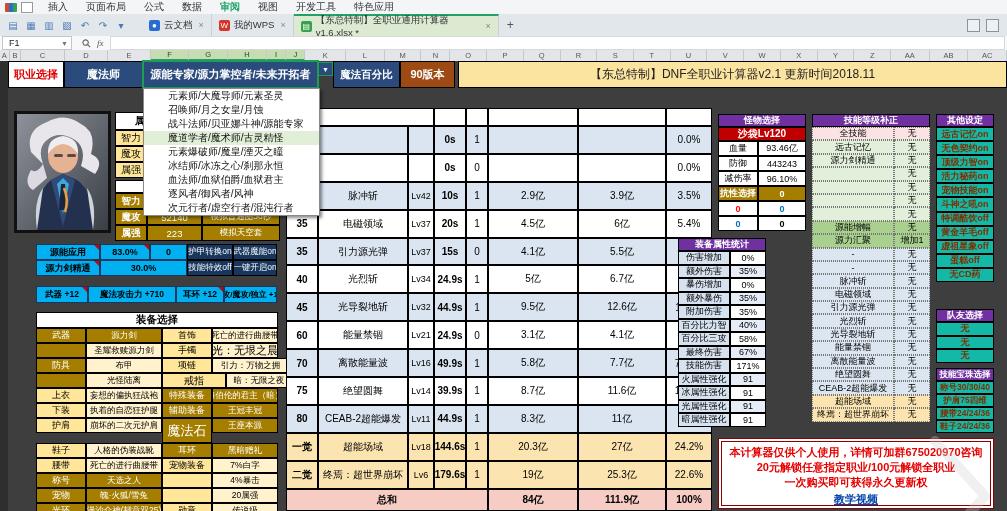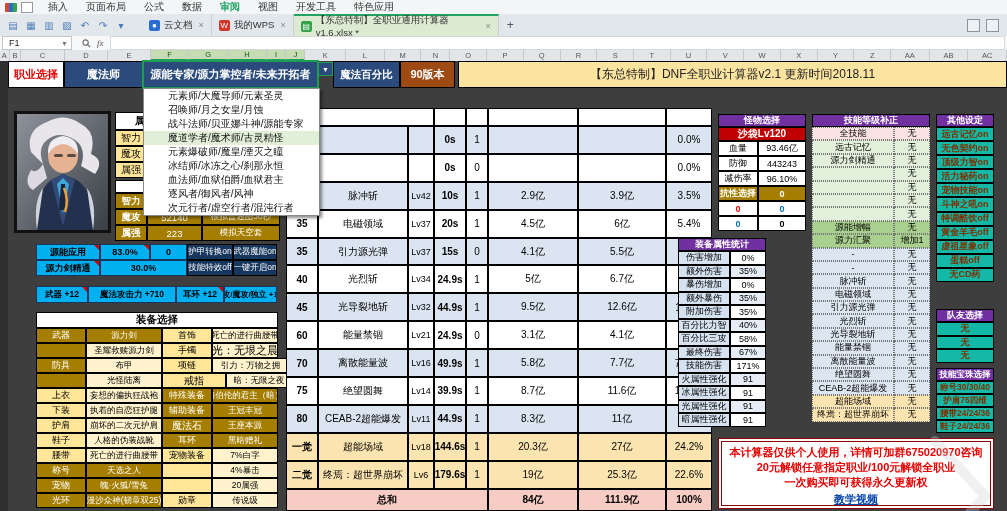--- a/index.html
+++ b/index.html
@@ -346,21 +346,21 @@
           <div style="display:flex">
             <div class="cell pale" style="width:50px;height:15px;font-size:9px">下装</div>
             <div class="cell pale2" style="width:76px;height:15px;font-size:8.5px">执着的自恋狂护腿</div>
             <div class="cell gold" style="width:50px;height:15px;font-size:9px">辅助装备</div>
             <div class="cell gold" style="width:66px;height:15px;font-size:8.5px">王冠丰冠</div>
           </div>
 
           <div style="display:flex">
             <div class="cell pale" style="width:50px;height:15px;font-size:9px">护肩</div>
             <div class="cell pale2" style="width:76px;height:15px;font-size:8.5px">崩坏的二次元护肩</div>
-            <div class="cell gold" style="width:50px;height:15px;font-size:10px">魔法石</div>
+            <div class="cell gold" style="width:50px;height:25px;font-size:13px">魔法石</div>
             <div class="cell gold" style="width:66px;height:15px;font-size:8.5px">王座本源</div>
           </div>
 
           <div style="display:flex">
             <div class="cell pale" style="width:50px;height:15px;font-size:9px">鞋子</div>
             <div class="cell pale2" style="width:76px;height:15px;font-size:8.5px">人格的伪装战靴</div>
             <div class="cell gold" style="width:50px;height:15px;font-size:9px">耳环</div>
             <div class="cell gold" style="width:66px;height:15px;font-size:8.5px">黑暗赠礼</div>
           </div>
 

